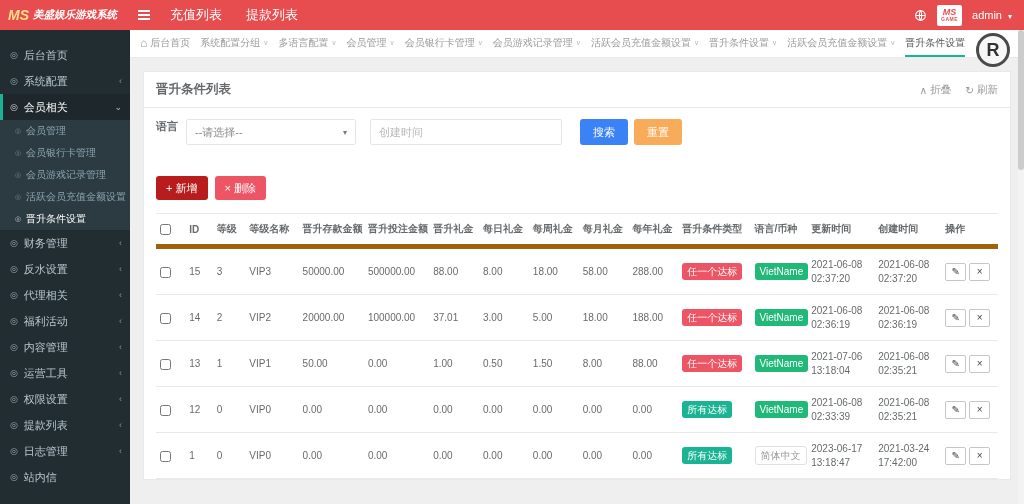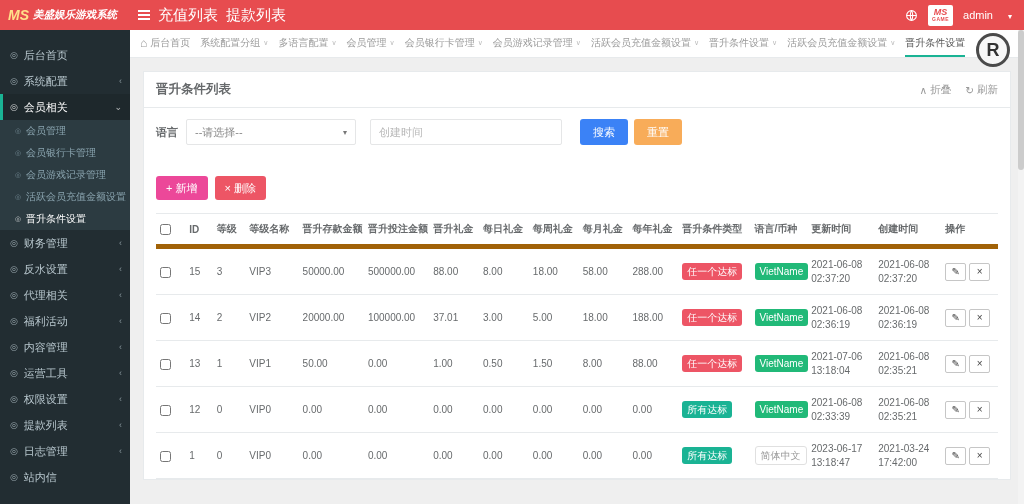--- a/index.html
+++ b/index.html
@@ -5,28 +5,28 @@
   *{margin:0;padding:0;box-sizing:border-box}
   html,body{width:1024px;height:504px;overflow:hidden;background:#efefef;
     font-family:"Liberation Sans","DejaVu Sans",sans-serif;}
   
   .topbar{height:30px;background:#e74c4f;display:flex;align-items:center;color:#fff;position:relative;z-index:10}
   .logo{width:130px;flex-shrink:0;display:flex;align-items:center;gap:4px;padding-left:8px;overflow:hidden}
   .logo-ms{font-weight:bold;font-style:italic;font-size:14px;color:#ffe08a;flex-shrink:0}
   .logo-text{font-size:10.5px;font-weight:bold;font-style:italic;white-space:nowrap}
   .burger{width:28px;height:30px;display:flex;flex-direction:column;justify-content:center;align-items:center;gap:2px;cursor:pointer}
   .burger span{width:12px;height:2px;background:#fff;display:block}
-  .top-tabs{display:flex;gap:8px;margin-left:0;font-size:15px}
+  .top-tabs{display:flex;gap:24px;margin-left:12px;font-size:13px}
   .top-tab{cursor:pointer}
   .top-right{margin-left:auto;display:flex;align-items:center;gap:10px;padding-right:12px;font-size:11px}
   .globe{display:flex;align-items:center;cursor:pointer}
   .mini-logo{background:#fff;border-radius:2px;width:25px;height:21px;display:flex;flex-direction:column;align-items:center;justify-content:center;line-height:1}
   .mini-logo .ms{color:#e74c4f;font-weight:bold;font-style:italic;font-size:9px}
   .mini-logo .game{color:#e74c4f;font-size:5px;font-weight:bold;letter-spacing:.5px}
-  .admin{display:flex;align-items:flex-end;gap:15px;cursor:pointer}
+  .admin{display:flex;align-items:flex-end;gap:6px;cursor:pointer}
   .admin .caret{font-size:8px}
   
   .main{display:flex;height:474px}
   .sidebar{width:130px;background:#222d32;flex-shrink:0;overflow:hidden;padding-top:12px}
   .sb-item{height:26px;display:flex;align-items:center;gap:6px;padding:0 8px 0 7px;color:#b8c7ce;font-size:11px;cursor:pointer;border-left:3px solid transparent}
   .sb-item.sb-active{background:#1e282c;border-left-color:#1ab394;color:#fff}
   .sb-ico{font-size:9px;opacity:.75}
   .sb-arrow{margin-left:auto;font-size:9px;opacity:.65}
   .sb-sub{background:#2c3b41}
   .sb-subitem{height:22px;display:flex;align-items:center;gap:5px;padding:0 6px 0 15px;color:#8aa4af;font-size:10px;cursor:pointer;white-space:nowrap}
@@ -43,31 +43,31 @@
   
   .alert{margin:13px 13px 0;background:#f9dee1;border:1px solid #f3cdd2;color:#e64c4c;font-size:11px;padding:8px 24px 8px 10px;position:relative;border-radius:2px}
   .alert b{font-weight:bold}
   .alert-close{position:absolute;right:9px;top:6px;color:#dd9aa0;cursor:pointer;font-size:13px}
   
   .panel{margin:13px 13px 0;background:#fff;border:1px solid #e7eaec}
   .panel-head{display:flex;align-items:center;padding:9px 12px;border-bottom:1px solid #e7eaec}
   .panel-title{font-size:12.5px;font-weight:bold;color:#676a6c}
   .panel-tools{margin-left:auto;display:flex;gap:14px;font-size:10.5px;color:#9a9a9a}
   .tool{cursor:pointer;display:flex;gap:3px;align-items:center}
-  .filter{display:flex;align-items:center;padding:11px 12px}
+  .filter{display:flex;padding:11px 12px}
   .filter-label{font-size:11px;color:#676a6c;font-weight:bold;margin-right:8px}
   .select{width:170px;height:26px;border:1px solid #e5e6e7;border-radius:2px;display:flex;align-items:center;padding:0 8px;font-size:11px;color:#888;background:#fff;cursor:pointer}
   .select .sel-caret{margin-left:auto;font-size:8px;color:#777}
   .input{width:192px;height:26px;border:1px solid #e5e6e7;border-radius:2px;padding:0 8px;font-size:11px;color:#676a6c;margin-left:14px;outline:none}
   .input::placeholder{color:#b8b8b8}
   .btn{border:none;border-radius:3px;font-size:11px;color:#fff;cursor:pointer}
   .btn-search{background:#3b82f6;height:26px;padding:0 13px;margin-left:18px}
   .btn-reset{background:#f8ac59;height:26px;padding:0 13px;margin-left:6px}
   .actions{padding:20px 12px 13px;display:flex;gap:7px}
-  .btn-add{background:#ec4899;height:24px;padding:0 10px}
+  .btn-add{background:#b91c1c;height:24px;padding:0 10px}
   .btn-del{background:#ed5565;height:24px;padding:0 10px}
   
   table{width:calc(100% - 24px);margin:0 12px;border-collapse:collapse;table-layout:fixed;font-size:10px;color:#676a6c}
   th{font-weight:bold;text-align:left;padding:8px 4px;border-top:1px solid #e7eaec;border-bottom:5px solid #a16207;white-space:nowrap;overflow:hidden}
   td{padding:9px 4px;border-bottom:1px solid #e7eaec;vertical-align:middle;word-wrap:break-word;line-height:1.35}
   .badge{display:inline-block;padding:2px 5px;border-radius:3px;font-size:10px;color:#fff;white-space:nowrap}
   .badge-danger{background:#ed5565}
   .badge-primary{background:#1ab394}
   .badge-green{background:#21b978}
   .badge-outline{background:#fff;border:1px solid #e0e0e0;color:#999}

